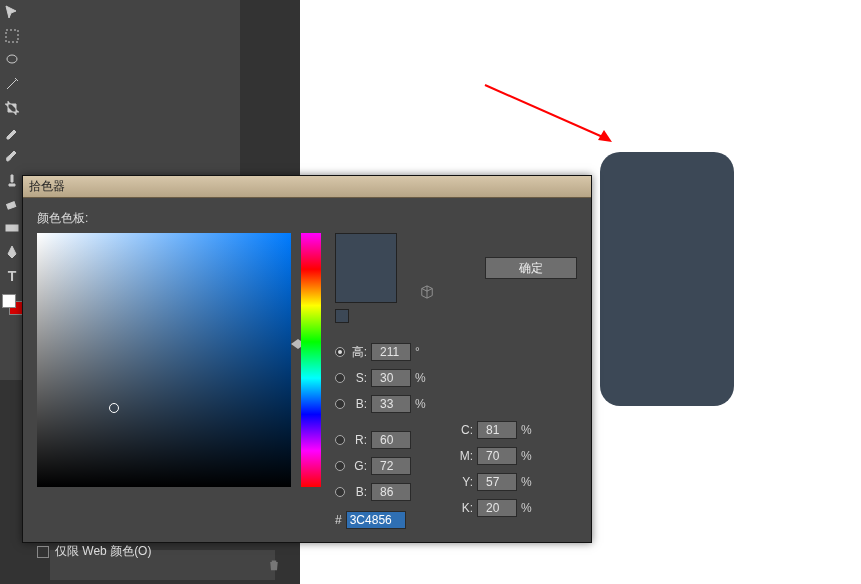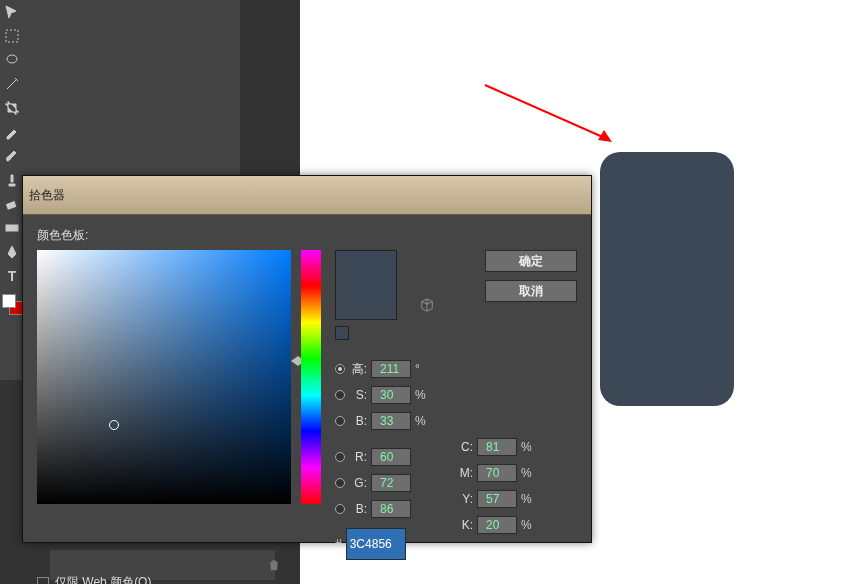--- a/index.html
+++ b/index.html
@@ -21,57 +21,57 @@
 
 
 .canvas-shape { position:absolute; left:600px; top:152px; width:134px; height:254px; background:#3C4856; border-radius:20px; }
 .arrow { position:absolute; left:480px; top:80px; width:140px; height:70px; }
 .arrow line { stroke:#ff0000; stroke-width:2; }
 .arrow polygon { fill:#ff0000; }
 
 
 .dialog { position:absolute; left:22px; top:175px; width:570px; height:368px;
   background:#454545; border:1px solid #111; box-shadow:0 0 8px rgba(0,0,0,.5); }
-.titlebar { height:39px; background:linear-gradient(#d7c7aa,#b7a586); border-bottom:1px solid #6a5c45;
+.titlebar { height:22px; background:linear-gradient(#d7c7aa,#b7a586); border-bottom:1px solid #6a5c45;
   display:flex; align-items:center; padding:0 6px; color:#222; font-size:12px; }
 .titlebar .tb-text { flex:1; }
 .dialog-body { padding:12px 14px; color:#ddd; font-size:12px; }
 .section-label { margin-bottom:6px; }
 
 
 .picker-row { display:flex; gap:10px; }
 .sv-field { position:relative; width:254px; height:254px;
   background:linear-gradient(to top,#000,rgba(0,0,0,0)),
              linear-gradient(to right,#fff,hsl(211,100%,50%)); }
 .sv-cursor { position:absolute; left:72px; top:170px; width:10px; height:10px; border:1px solid #fff; border-radius:50%; }
 .sv-arrow-left { position:absolute; right:-14px; top:106px; width:0; height:0; border-top:5px solid transparent; border-bottom:5px solid transparent; border-left:7px solid #bbb; }
 .hue-strip { width:20px; height:254px;
   background:linear-gradient(to bottom,#ff00ff,#ff0000,#ffff00,#00ff00,#00ffff,#0000ff,#ff00ff,#ff0000); position:relative; }
 .hue-arrow { position:absolute; left:-10px; top:106px; width:0; height:0; border-top:5px solid transparent; border-bottom:5px solid transparent; border-right:7px solid #bbb; }
 
 .right-col { flex:1; padding-left:4px; }
-.preview-area { display:flex; gap:23px; align-items:flex-start;font-weight:bold; }
+.preview-area { display:flex; gap:23px; align-items:center; }
 .preview-box { width:62px; height:70px; background:#3C4856; border:1px solid #222; }
 .cube { width:14px; height:14px; margin-top:48px; }
 .cube svg { width:14px; height:14px; fill:none; stroke:#999; stroke-width:1; }
 .btn-col { margin-left:auto; display:flex; flex-direction:column; gap:8px; }
 .btn { width:92px; height:22px; background:#6e6e6e; border:1px solid #2a2a2a; color:#eee; font-size:12px; display:flex; align-items:center; justify-content:center; cursor:pointer; }
 .small-sw { width:14px; height:14px; background:#3C4856; border:1px solid #222; margin-top:6px; }
 
 .fields { margin-top:18px; display:flex; gap:30px; }
 .fcol { display:flex; flex-direction:column; gap:4px; }
 .frow { display:flex; align-items:center; gap:4px; height:22px; }
 .frow .rad { width:10px; height:10px; border:1px solid #aaa; border-radius:50%; background:#333; display:inline-block; flex:none; }
 .frow .rad.on::after { content:''; display:block; width:4px; height:4px; background:#ddd; border-radius:50%; margin:2px; }
 .frow .lab { width:18px; text-align:right; color:#ddd; }
 .frow .lab-n { width:14px; text-align:right; color:#ddd; }
-.num-in { width:40px; height:18px; background:#6e6e6e; border:1px solid #2a2a2a; color:#86efac; font-size:12px; padding:0 8px; }
+.num-in { width:40px; height:18px; background:#6e6e6e; border:1px solid #2a2a2a; color:#e5e5e5; font-size:12px; padding:0 8px; }
 .unit { width:14px; color:#ccc; }
 .hex-row { display:flex; align-items:center; gap:4px; margin-top:4px; }
-.hex-in { width:60px; height:32px; background:#6e6e6e; border:1px solid #2a2a2a; color:#fff; font-size:12px; padding:0 3px; }
+.hex-in { width:60px; height:18px; background:#6e6e6e; border:1px solid #2a2a2a; color:#fff; font-size:12px; padding:0 3px; }
 .hex-in.sel { background:#2f6fb3; }
 
 .webonly { margin-top:14px; display:flex; align-items:center; gap:6px; color:#ddd; }
 .chk { width:12px; height:12px; border:1px solid #888; background:#333; display:inline-block; }
 </style>
 </head>
 <body>
 
 <div class="app-bg"></div>
 <div class="dark-panel-top"></div>
@@ -170,21 +170,20 @@
       <div class="right-col">
         <div class="preview-area">
           <div class="preview-box"></div>
           <div class="cube">
             <svg viewBox="0 0 16 16">
                 <path d="M8 1l6 3v8l-6 3-6-3V4z M8 1v14 M2 4l6 3 6-3 M8 7v0"></path>
               </svg>
           </div>
           <div class="btn-col">
             <div class="btn">确定</div>
-            <div class="btn">取消</div>
           </div>
         </div>
         <div class="small-sw"></div>
 
         <div class="fields">
           <div class="fcol">
             <div class="frow">
                 <span class="rad on"></span>
                 <span class="lab">高:</span>
                 <input class="num-in" value="211" style="">

